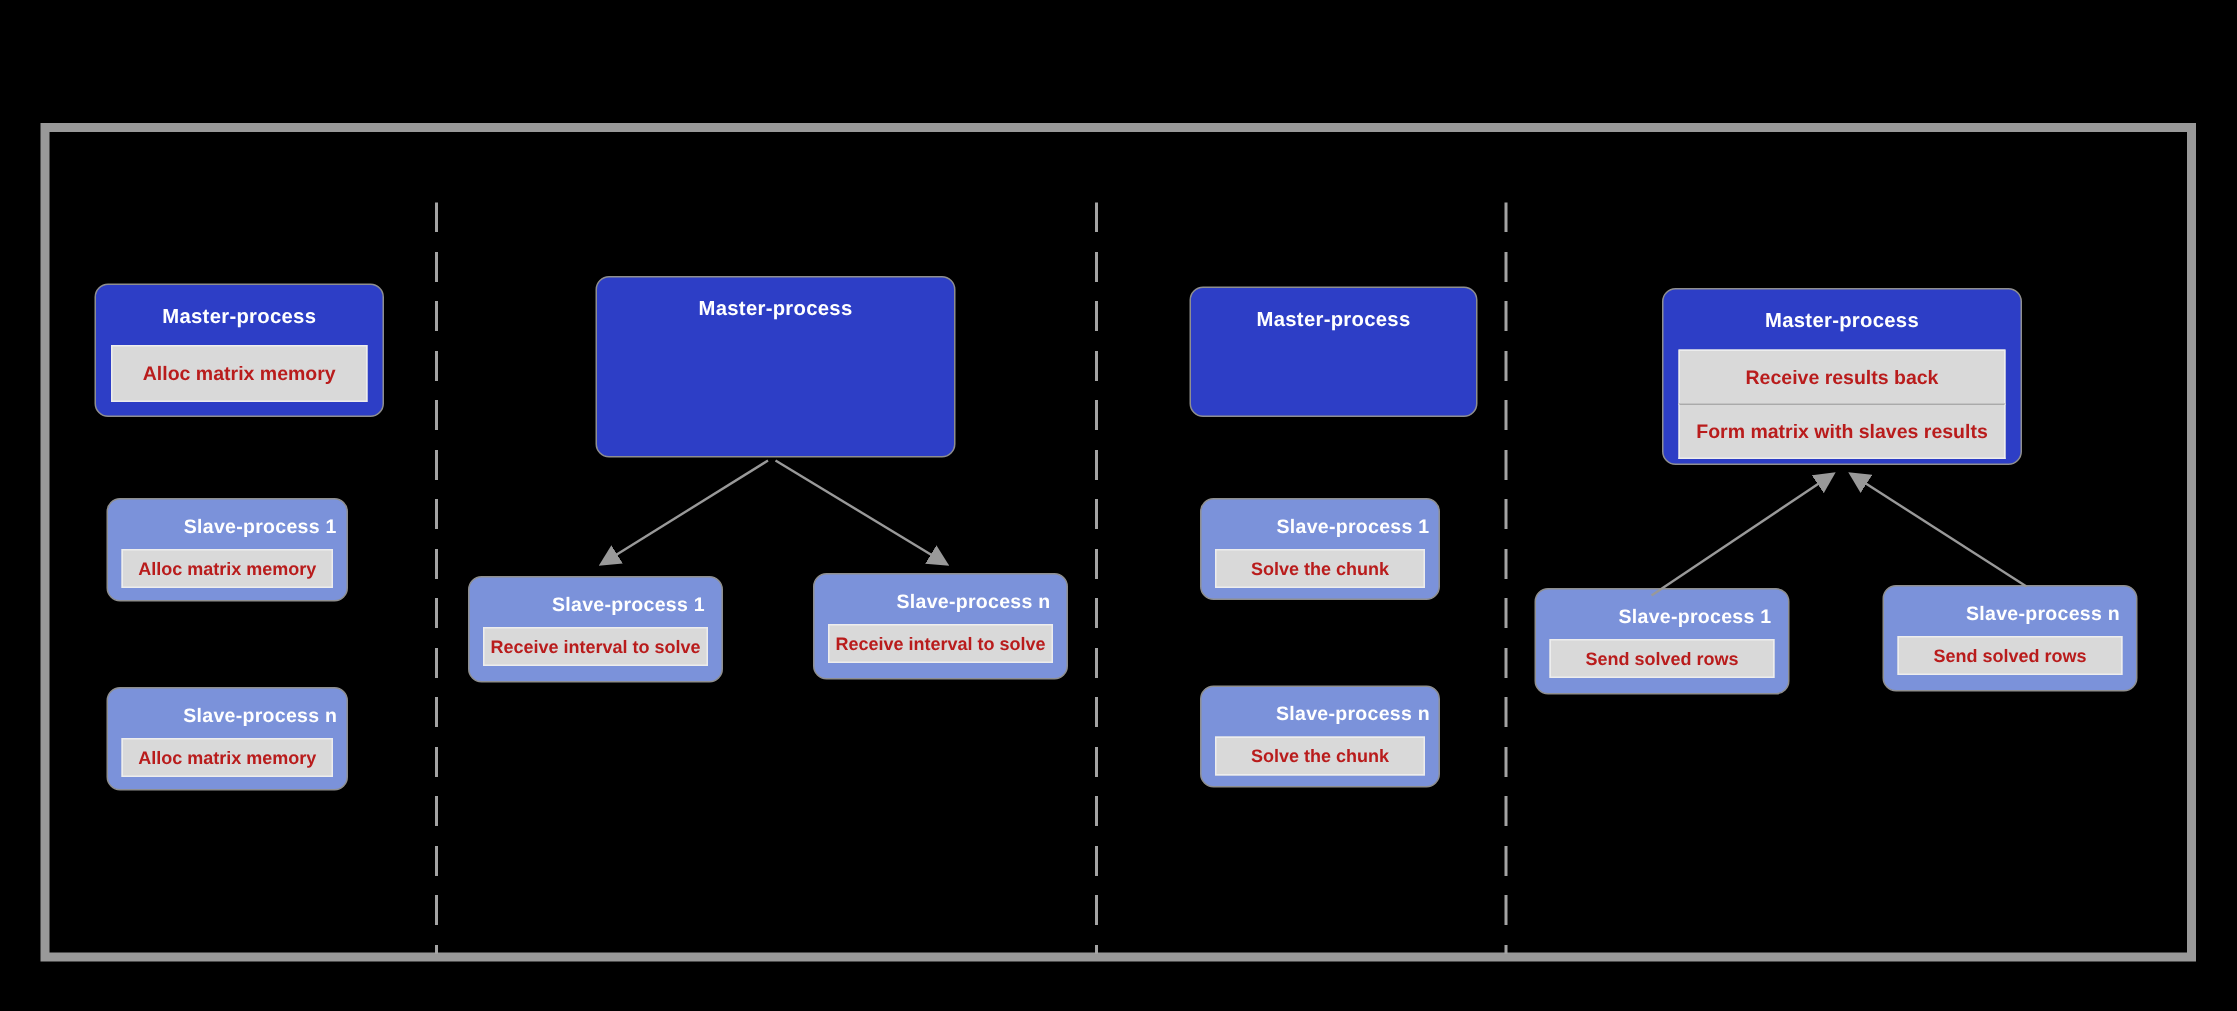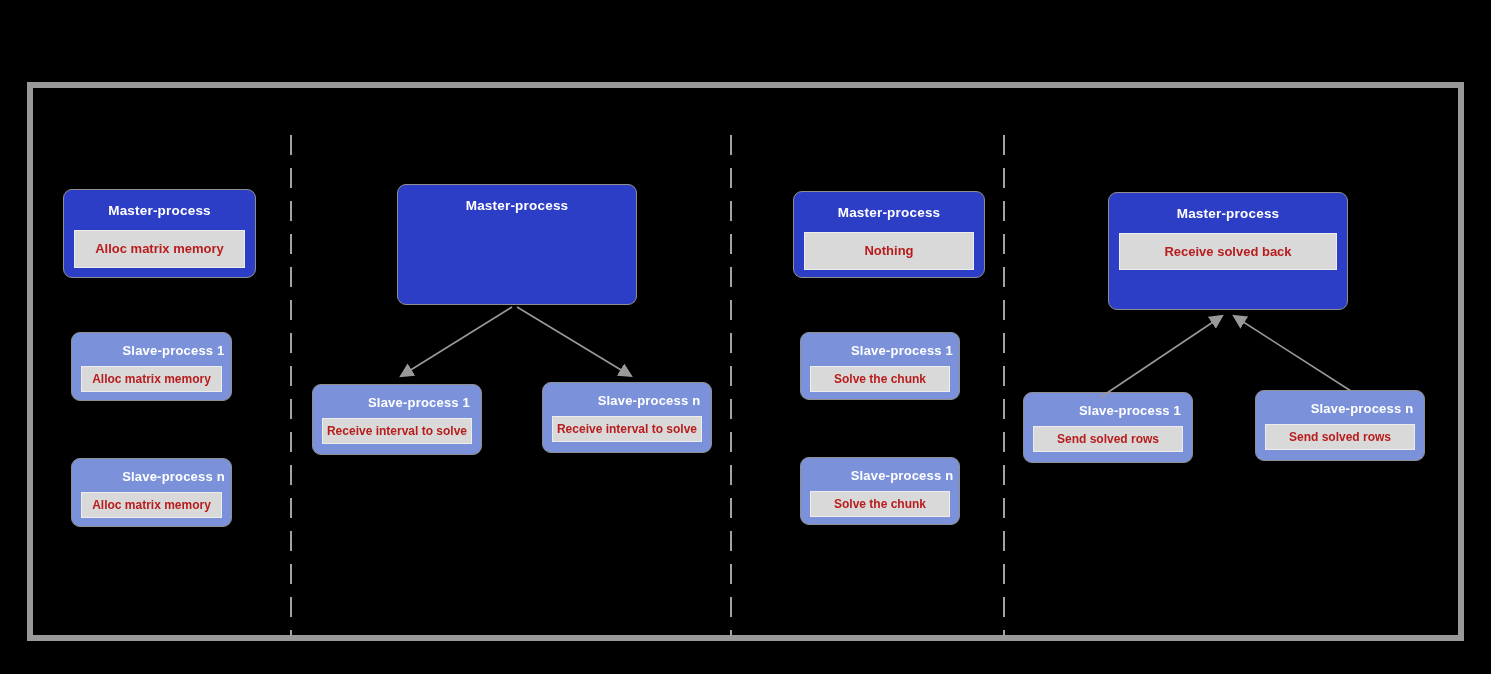--- a/index.html
+++ b/index.html
@@ -142,41 +142,39 @@
   </div>
   <div class="proc slave" id="p2-slave2">
     <div class="proc-title">Slave-process n</div>
     <div class="tasks">
       <div class="task">Receive interval to solve</div>
     </div>
   </div>
 
   <div class="proc master" id="p3-master">
     <div class="proc-title">Master-process</div>
-    <div class="tasks">
-      <div class="task">Nothing</div>
-    </div>
   </div>
   <div class="proc slave" id="p3-slave1">
     <div class="proc-title">Slave-process 1</div>
     <div class="tasks">
       <div class="task">Solve the chunk</div>
     </div>
   </div>
   <div class="proc slave" id="p3-slave2">
     <div class="proc-title">Slave-process n</div>
     <div class="tasks">
       <div class="task">Solve the chunk</div>
     </div>
   </div>
 
   <div class="proc master two-rows" id="p4-master">
     <div class="proc-title">Master-process</div>
     <div class="tasks">
-      <div class="task">Receive solved back</div>
+      <div class="task">Receive results back</div>
+      <div class="task">Form matrix with slaves results</div>
     </div>
   </div>
   <div class="proc slave" id="p4-slave1">
     <div class="proc-title">Slave-process 1</div>
     <div class="tasks">
       <div class="task">Send solved rows</div>
     </div>
   </div>
   <div class="proc slave" id="p4-slave2">
     <div class="proc-title">Slave-process n</div>

